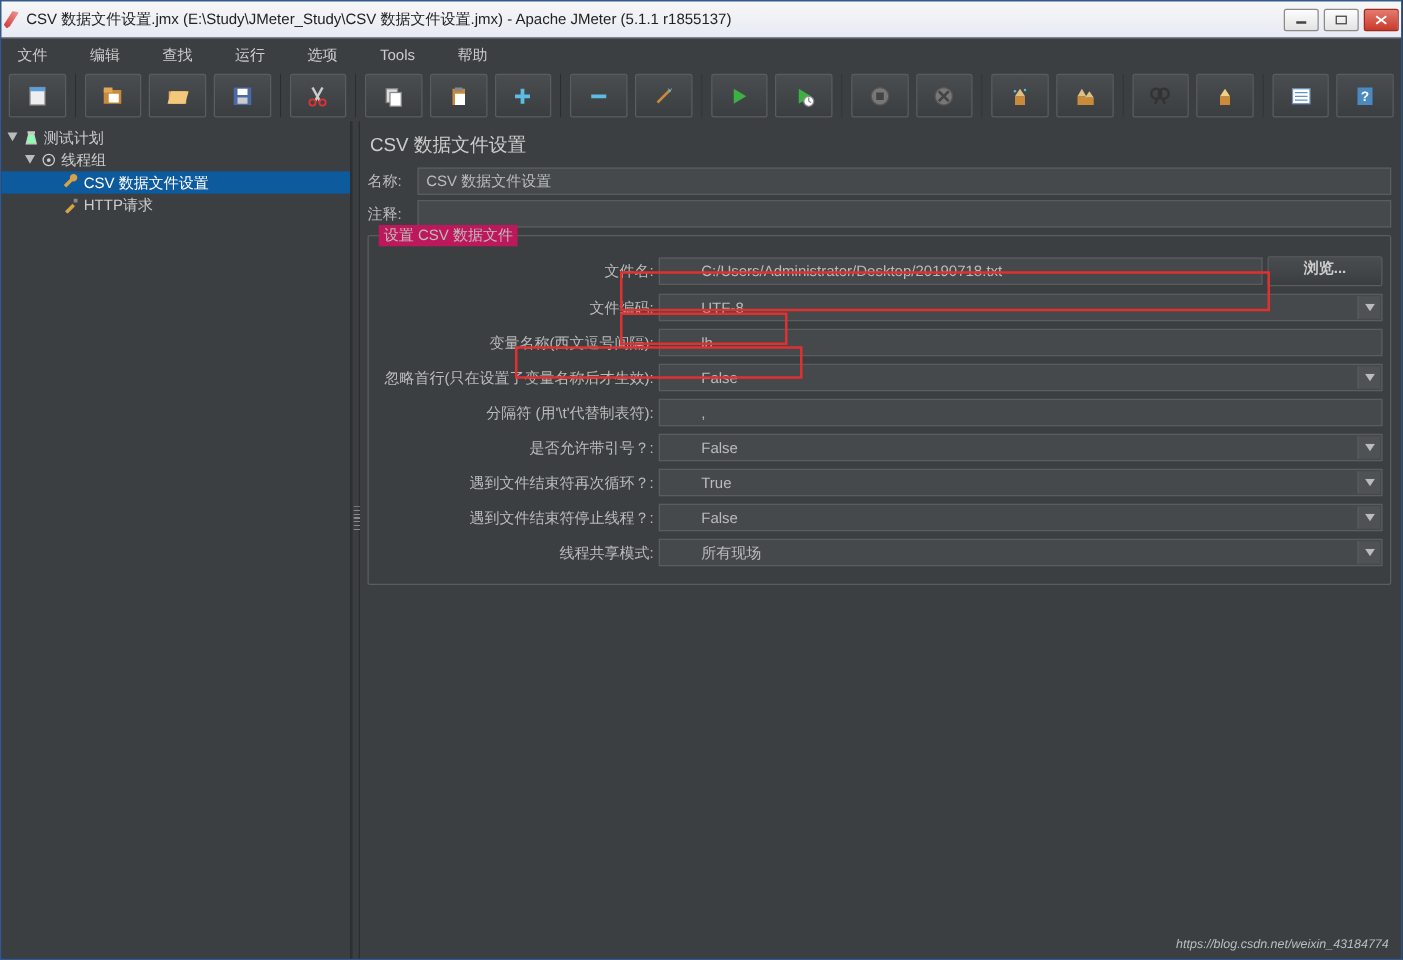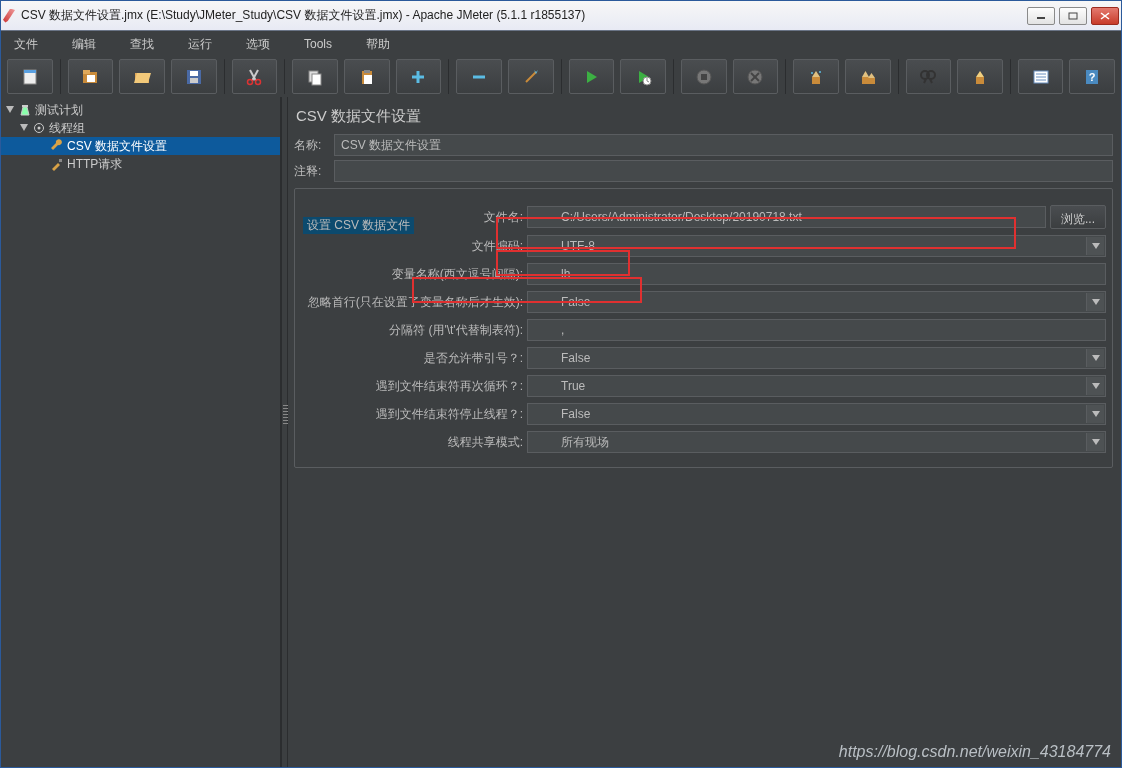--- a/index.html
+++ b/index.html
@@ -39,32 +39,32 @@
 
   .panel { flex:1; background:#3c3f41; padding:6px 8px 6px 6px; overflow:hidden; }
   .panel-title { color:#ccc; font-size:15px; padding:4px 2px 8px 2px; }
   .row { display:flex; align-items:center; margin-bottom:4px; gap:4px; }
   .row .lbl { width:36px; text-align:left; color:#bbb; }
   .textfield { flex:1; height:22px; background:#45494b; border:1px solid #5a5d60; color:#bbb; padding:0 6px; line-height:20px; font-size:12px; }
   .textfield.combo { position:relative; }
   .combo-arrow { position:absolute; right:1px; top:1px; bottom:1px; width:18px; background:#4e5254; border-left:1px solid #5a5d60; display:flex; align-items:center; justify-content:center; }
 
   .group { border:1px solid #5a5d60; border-radius:2px; margin-top:6px; padding:16px 6px 8px 6px; position:relative; }
-  .group-title { position:absolute; top:-9px; left:8px; background:#0c4a6e; padding:0 4px; color:#bbb;margin-top:37px; }
+  .group-title { position:absolute; top:-9px; left:8px; background:#be185d; padding:0 4px; color:#bbb; }
   .grow { display:flex; align-items:center; margin-bottom:6px; }
   .glabel { width:226px; text-align:right; color:#bbb; padding-right:4px; }
   .gval { flex:1;padding-left:33px; }
-  .btn { height:24px; padding:0 10px; margin-left:4px; border:1px solid #5a5d60; border-radius:2px; background:linear-gradient(#4a4d50,#3b3e40); color:#ccc; display:flex; align-items:flex-end; }
+  .btn { height:24px; padding:0 28px; margin-left:4px; border:1px solid #5a5d60; border-radius:2px; background:linear-gradient(#4a4d50,#3b3e40); color:#ccc; display:flex; align-items:flex-start;font-weight:bold; }
 
   .redbox { position:absolute; border:2px solid #e03030; pointer-events:none; }
   .rb1 { left:495px; top:216px; width:520px; height:32px; }
   .rb2 { left:495px; top:249px; width:134px; height:26px; }
   .rb3 { left:411px; top:276px; width:230px; height:26px; }
 
-  .watermark { position:absolute; right:10px; bottom:6px; color:#b9bfc4; font-size:16px; font-style:italic; }
+  .watermark { position:absolute; right:10px; bottom:6px; color:#b9bfc4; font-size:10px; font-style:italic; }
 
   .outer { position:relative; }
 </style>
 </head>
 <body>
 
 <div class="window outer">
 
   <div class="titlebar">
     <span class="feather"></span>

